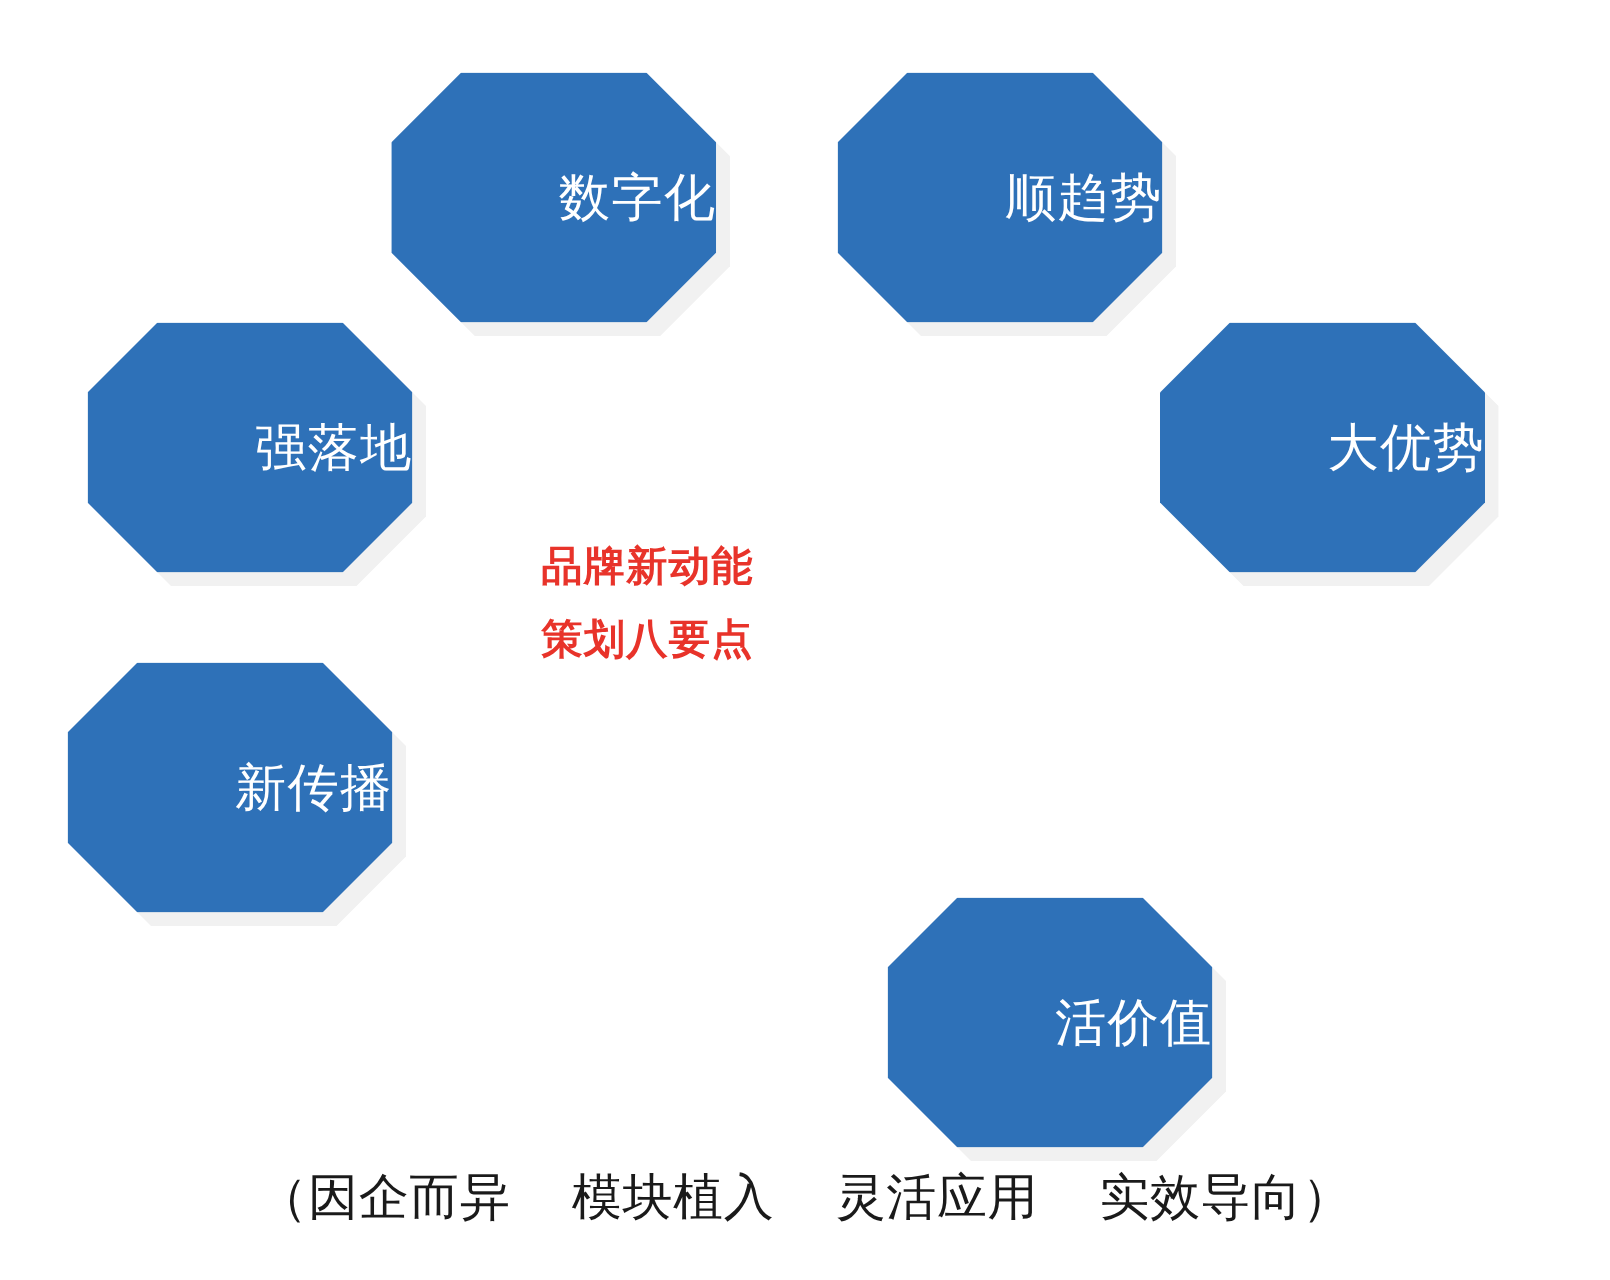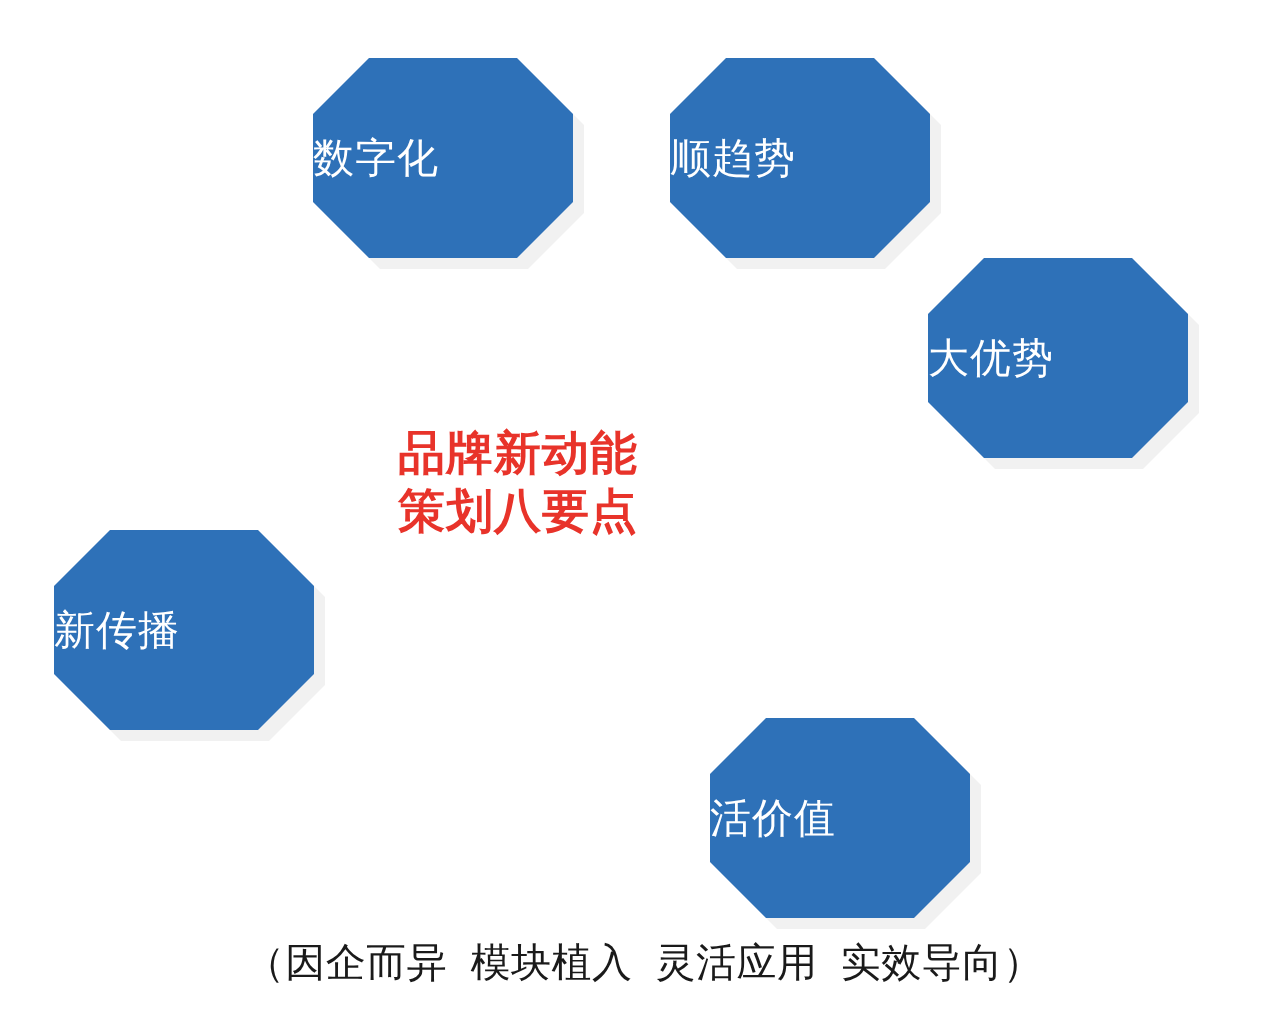--- a/index.html
+++ b/index.html
@@ -50,21 +50,21 @@
 
   .node .shadow {
     background: #f1f1f1;
     transform: translate(11px, 11px);
   }
 
   .node .face {
     background: #2e71b8;
     display: flex;
     align-items: center;
-    justify-content: flex-start;
+    justify-content: flex-end;
   }
 
   .node .label {
     color: #ffffff;
     font-size: 41px;
     line-height: 1;
     letter-spacing: 1px;
     white-space: nowrap;
     font-weight: 400;
   }
@@ -81,39 +81,40 @@
 
   
   #center-title {
     position: absolute;
     left: 0;
     top: 424px;
     width: 1036px;
     text-align: center;
     color: #e8332a;
     font-weight: bold;
-    font-size: 47px;
+    font-size: 33px;
     line-height: 58px;
     letter-spacing: 1px;
     pointer-events: none;
   }
   #center-title .line { display: block; }
 
   
   #caption {
     position: absolute;
     left: 0;
     top: 936px;
     width: 1288px;
     text-align: center;
     color: #1a1a1a;
     font-size: 40px;
     line-height: 52px;
     letter-spacing: 0.5px;
     white-space: pre;
+    font-family: Liberation Mono, monospace;
   }
 </style>
 </head>
 <body>
 
 <div id="slide">
 
   <div class="node pos-top-left">
     <div class="shadow"></div>
     <div class="face">
@@ -121,20 +122,26 @@
     </div>
   </div>
 
   <div class="node pos-top-right">
     <div class="shadow"></div>
     <div class="face">
       <span class="label">顺趋势</span>
     </div>
   </div>
 
+  <div class="node pos-left-upper">
+    <div class="shadow"></div>
+    <div class="face">
+      <span class="label">强落地</span>
+    </div>
+  </div>
 
   <div class="node pos-right-upper">
     <div class="shadow"></div>
     <div class="face">
       <span class="label">大优势</span>
     </div>
   </div>
 
   <div class="node pos-left-lower">
     <div class="shadow"></div>

